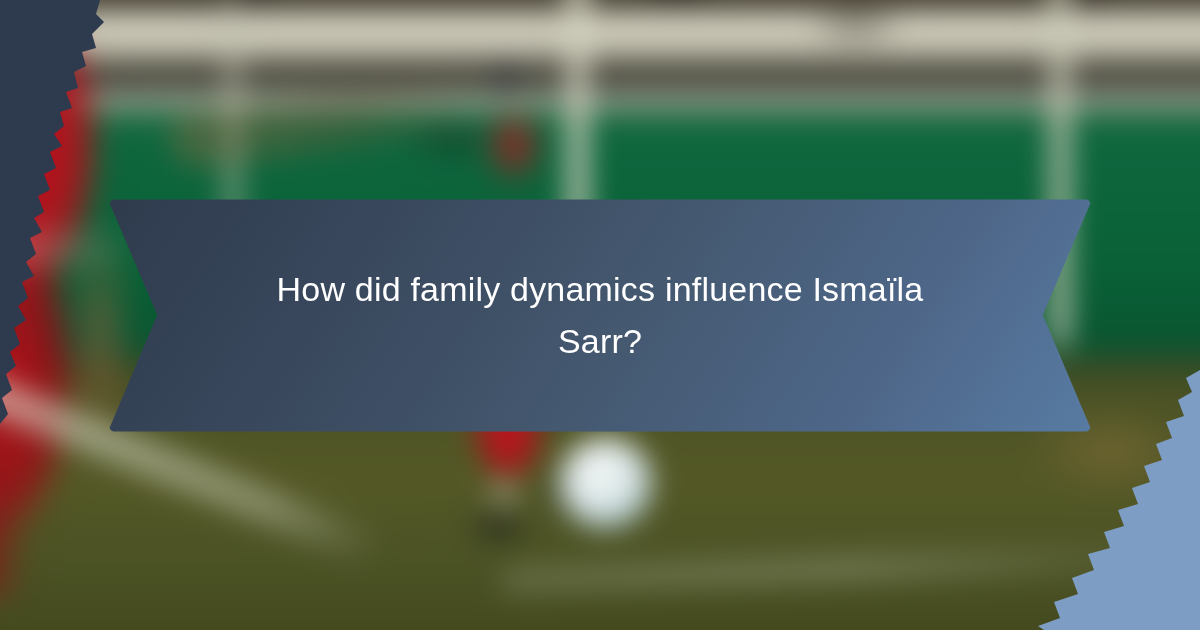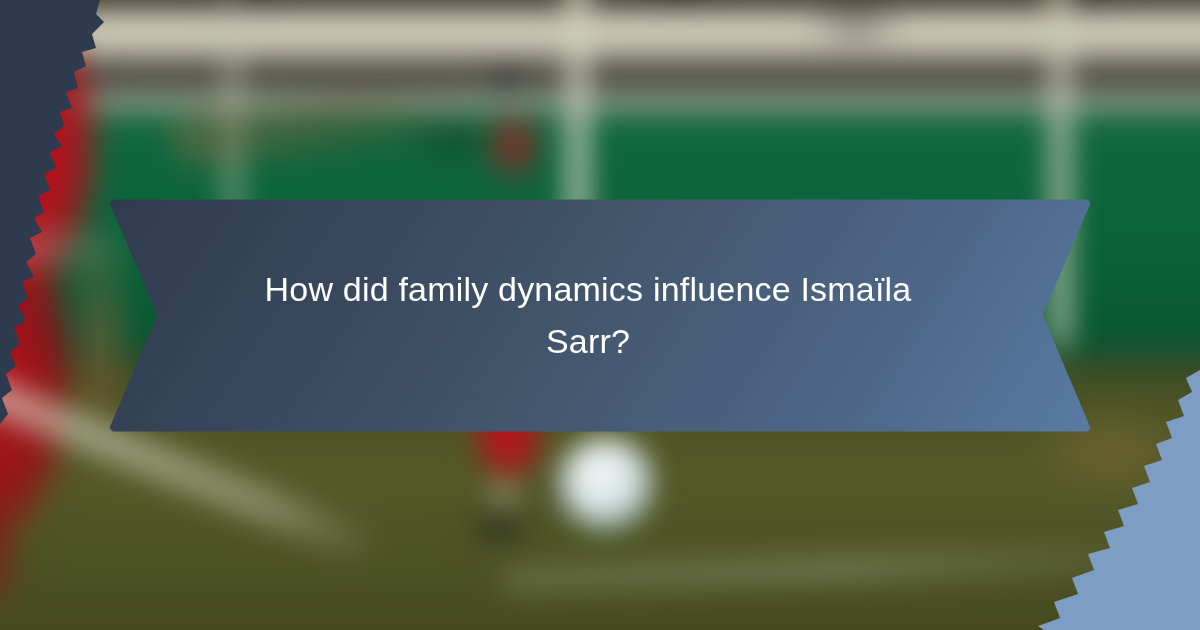--- a/index.html
+++ b/index.html
@@ -174,21 +174,21 @@
       0.0% 99.4%,
       5.0% 49.8%
     );
     border-radius: 10px;
   }
   .banner-inner {
     position: absolute;
     inset: 0;
     display: flex;
     align-items: center;
-    justify-content: flex-start;
+    justify-content: center;
     padding: 0 110px;
     box-sizing: border-box;
   }
   .banner-title {
     margin: 0;
     color: #ffffff;
     font-size: 34px;
     font-weight: 400;
     line-height: 1.52;
     text-align: center;

